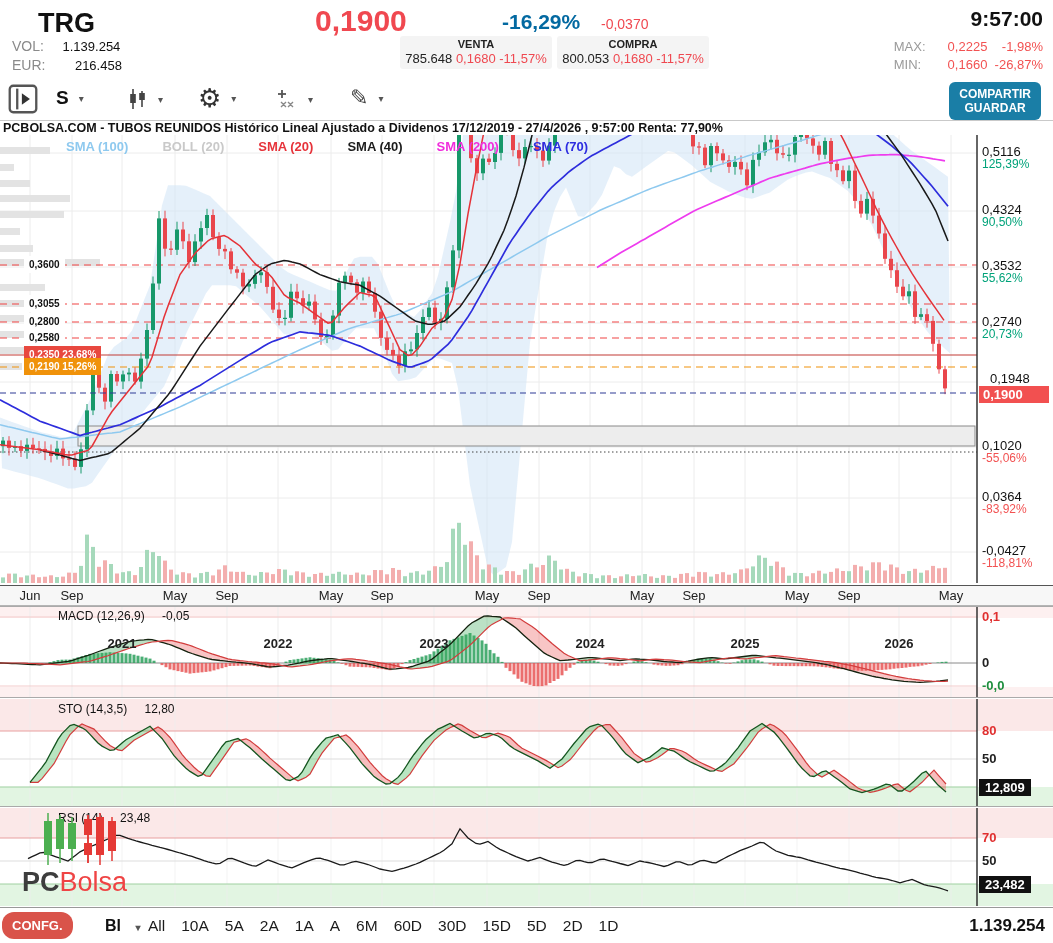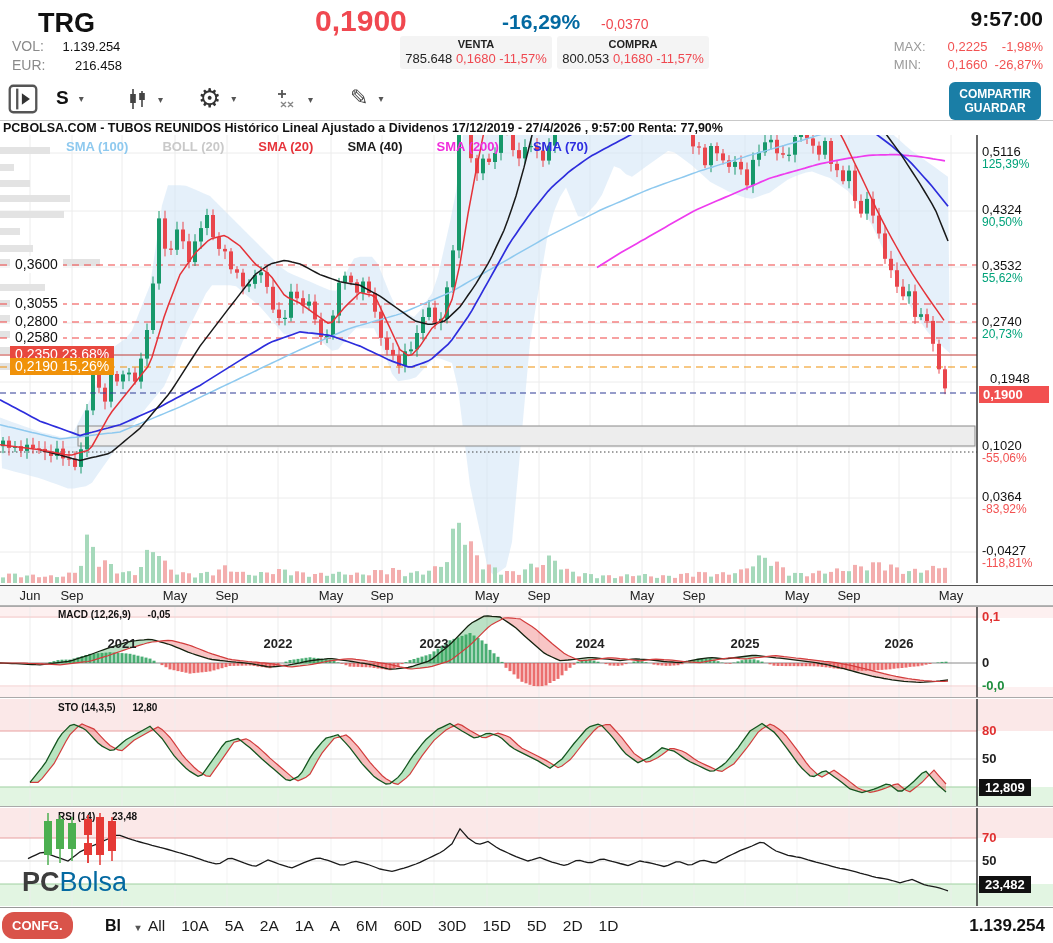--- a/index.html
+++ b/index.html
@@ -32,21 +32,21 @@
   .share-btn { position:absolute; right:12px; top:2px; background:#1a7ea6; color:#fff; font-weight:bold;
                font-size:12px; text-align:center; padding:5px 10px; border-radius:6px; line-height:14px; cursor:pointer; }
 
   .titlebar { position:absolute; left:0; top:120px; width:1053px; height:15px; border-top:1px solid #c9c9c9;
               font-size:12.5px; font-weight:bold; color:#111; padding-left:3px; background:#fff; }
 
   
   .panel-svg { position:absolute; left:0; }
   .legend { position:absolute; left:46px; top:139px; font-size:13px; font-weight:bold; white-space:nowrap; }
   .legend span { margin-right:14px;margin-left:20px; }
-  .lvl { position:absolute; left:10px; height:17px; line-height:17px; font-size:14px; font-weight:normal; padding:0 5px; }
+  .lvl { position:absolute; left:24px; height:17px; line-height:17px; font-size:10px; font-weight:bold; padding:0 5px; }
   .lv-plain { background:#fff; color:#111; }
   .lv-red { background:#e8483f; color:#fff; }
   .lv-orange { background:#f0920a; color:#fff; }
 
   .raxis { position:absolute; left:979px; width:74px; }
   .ratick { position:absolute; left:3px; line-height:13px; }
   .rap { font-size:13px; color:#111; }
   .rapc-up { font-size:12px; color:#00a37a; }
   .rapc-dn { font-size:12px; color:#f25252; }
   .price-badge { position:absolute; left:0px; width:70px; background:#f25050; color:#fff; font-weight:bold;
@@ -54,27 +54,27 @@
   .osc-badge { position:absolute; left:0px; background:#111; color:#fff; font-weight:bold; font-size:13px; padding:1px 6px; }
 
   .xaxis { position:absolute; left:0; top:585px; width:1053px; height:21px; background:#f7f7f7;
            border-top:1px solid #555; border-bottom:1px solid #b5b5b5; }
   .xtick { position:absolute; top:2px; transform:translateX(-50%); font-size:13px; color:#222; }
   .xtick.bold { font-weight:bold;margin-top:48px; }
 
   .zone { position:absolute; left:0; width:1053px; }
   .sep { position:absolute; left:0; width:1053px; height:1px; background:#aaa; }
 
-  .ptitle { position:absolute; left:58px; font-size:10px; font-weight:bold; color:#111; white-space:nowrap; }
+  .ptitle { position:absolute; left:58px; font-size:12px; font-weight:normal; color:#111; white-space:nowrap; }
   .ptitle .pval { margin-left:14px; }
 
   .watermark { position:absolute; left:22px; top:813px; }
   .wm-text { font-size:27px; line-height:26px; }
   .wm-pc { color:#3d3d3d; font-weight:bold; }
-  .wm-bolsa { color:#0369a1; }
+  .wm-bolsa { color:#ef4444; }
 
   
   .bottombar { position:absolute; left:0; top:907px; width:1053px; height:36px; border-top:1px solid #999; background:#fff; }
   .confg-btn { position:absolute; left:2px; top:4px; background:#d9534a; color:#fff; font-weight:bold; font-size:13px;
                padding:6px 10px; border-radius:12px; cursor:pointer; }
   .interval { position:absolute; left:105px; top:9px; font-size:16px; font-weight:bold; color:#111; }
   .ranges { position:absolute; left:140px; top:9px; font-size:15.5px; color:#1b1b1b; }
   .ranges span { margin:0 8px; cursor:pointer; }
   .total-vol { position:absolute; right:8px; top:8px; font-size:17px; font-weight:bold; color:#111; }
 </style>

